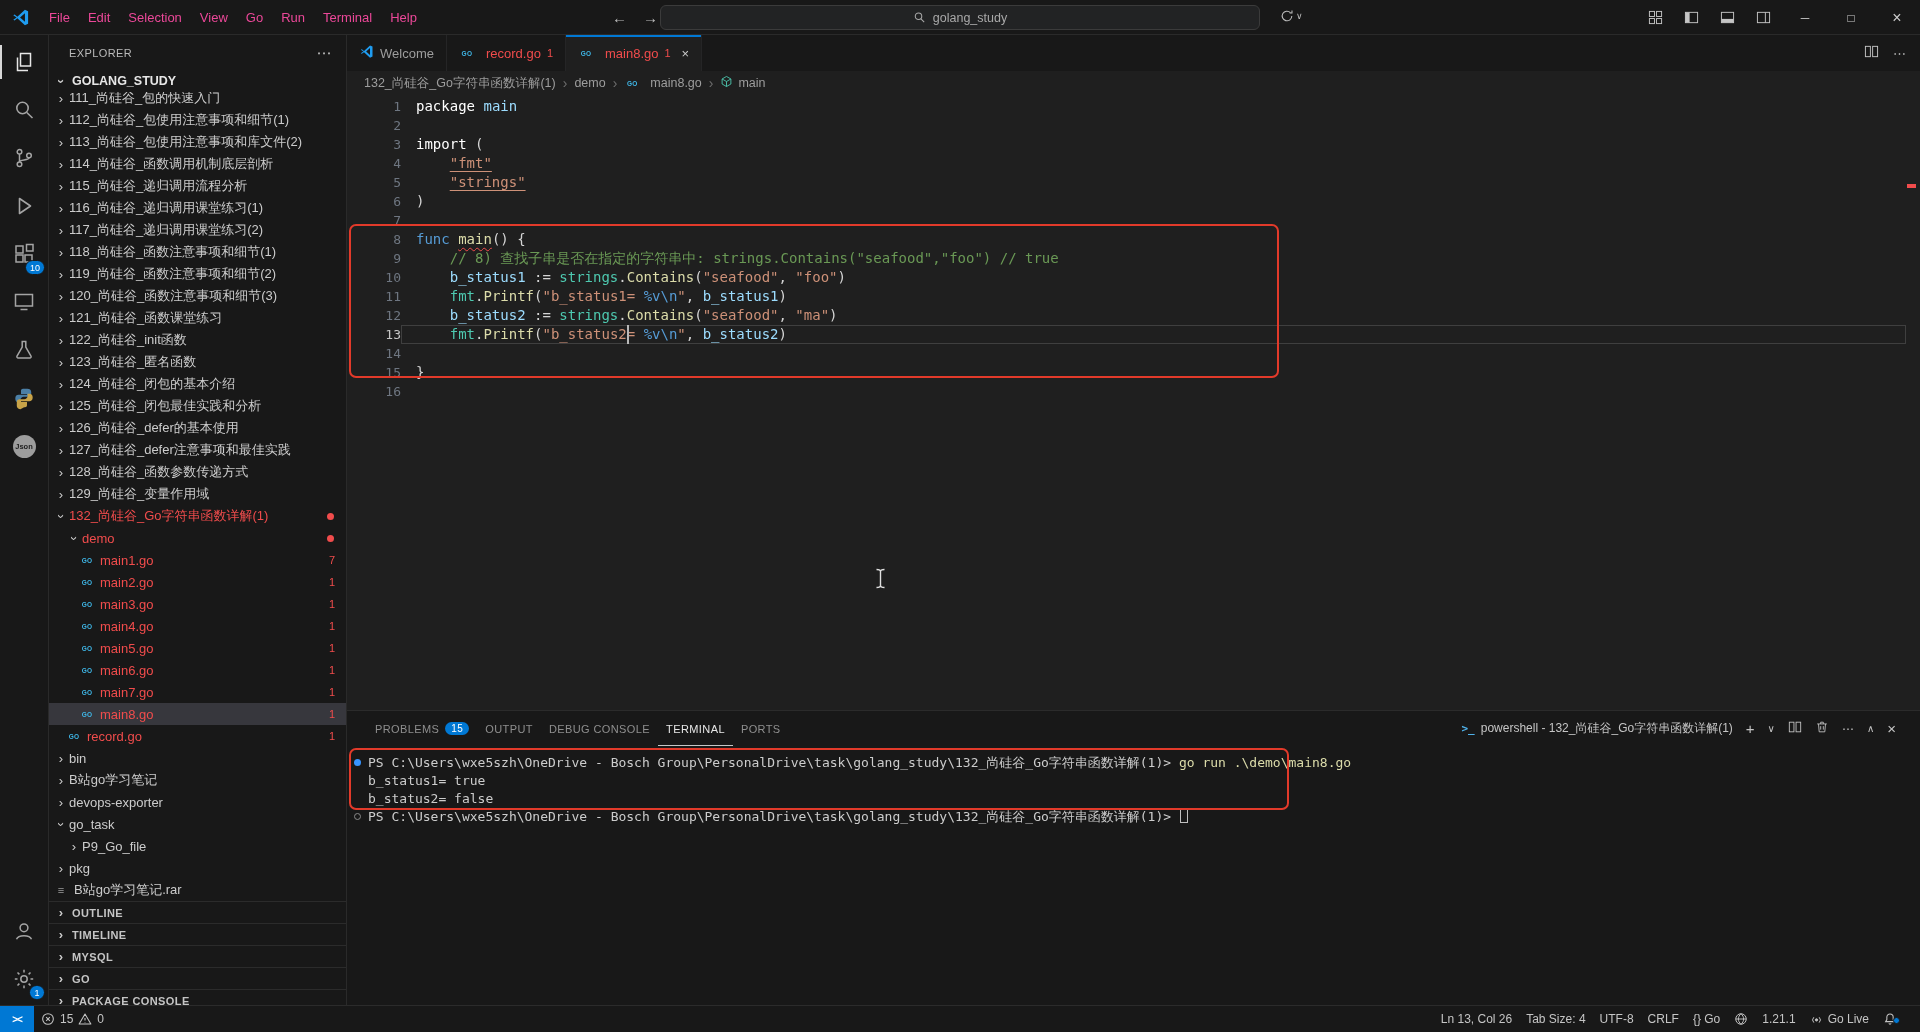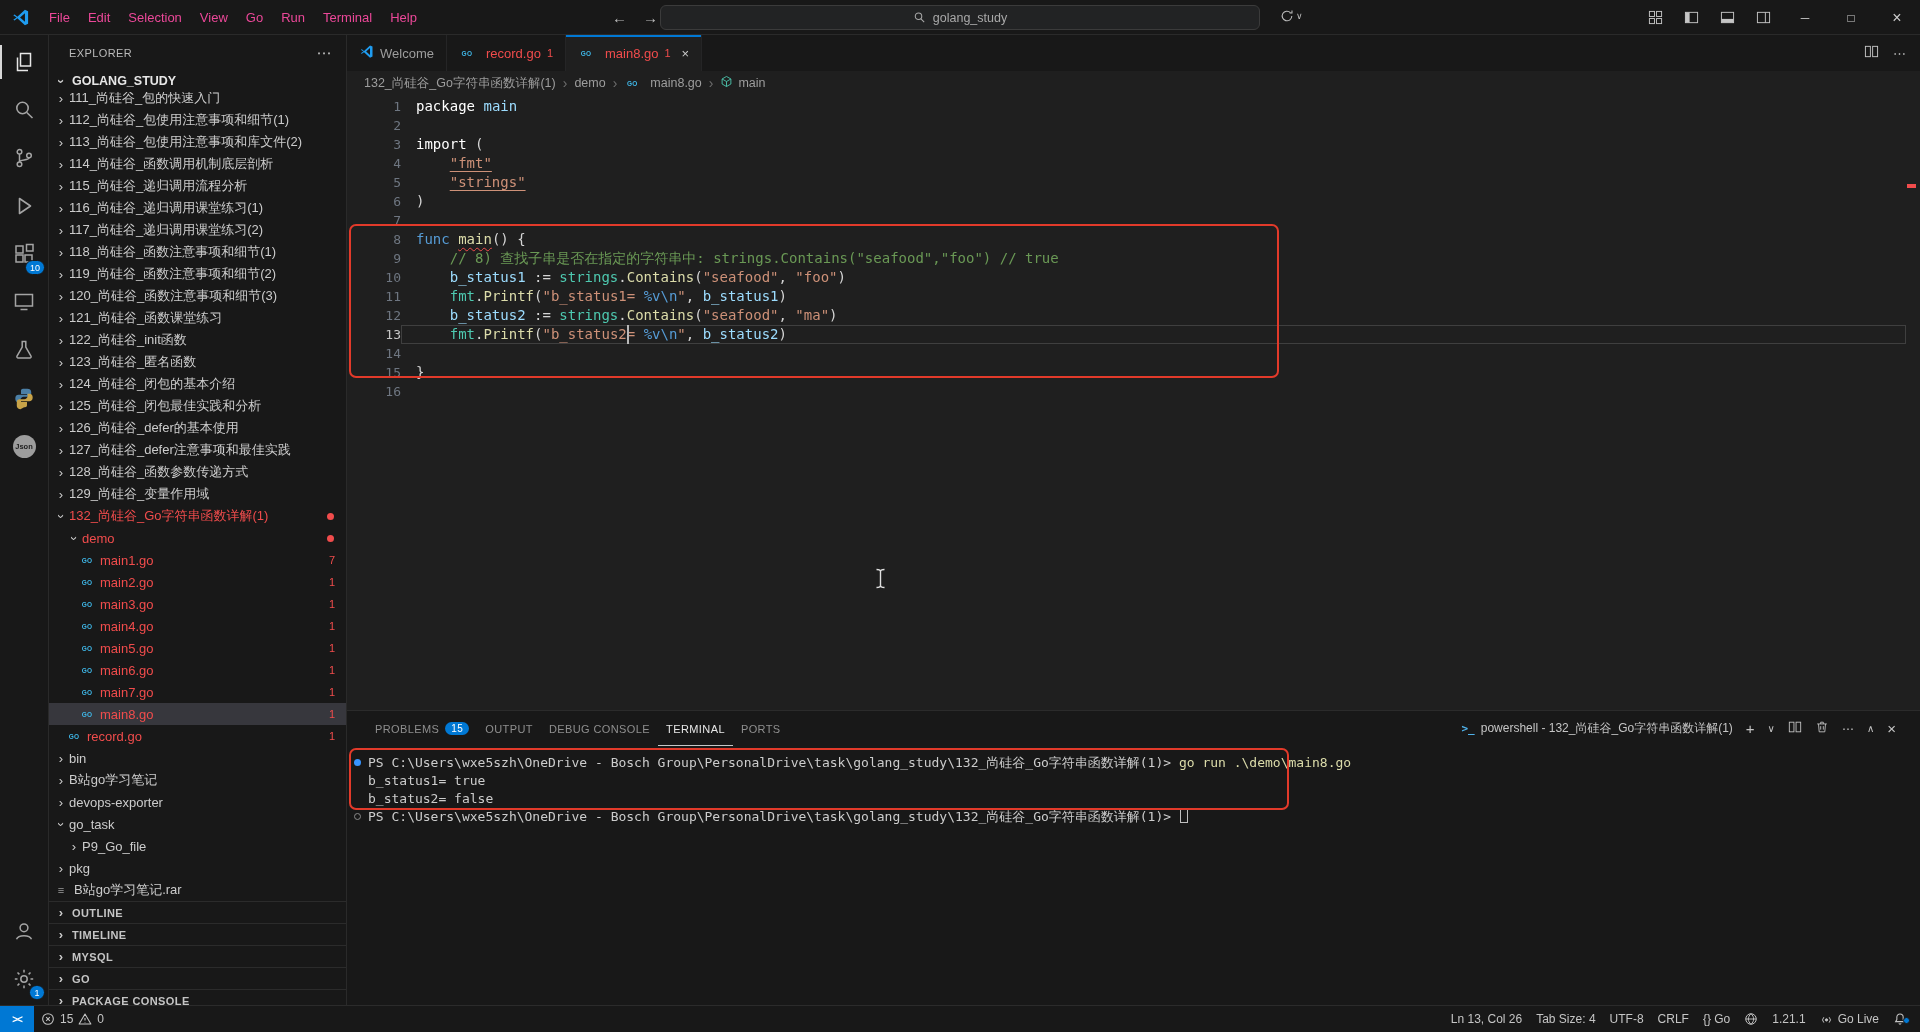--- a/index.html
+++ b/index.html
@@ -117,21 +117,21 @@
   .t-deco.hollow { border:1.2px solid #8a8a8a; }
   .tt-def{color:#cccccc}.tt-cmd{color:#dcdcaa}
   .t-cursor { display:inline-block; width:8px; height:15px; border:1px solid #bfbfbf; vertical-align:-2px; margin-left:1px; }
 
   
   .statusbar { height:27px; flex:none; background:#181818; border-top:1px solid #2b2b2b;
                display:flex; align-items:center; font-size:12px; color:#c5c5c5; }
   .remote { width:34px; height:100%; background:#0078d4; color:#fff; display:flex; align-items:center;
             justify-content:center; font-size:10px; font-weight:bold; letter-spacing:-1px; }
   .sb-item { display:flex; align-items:center; gap:5px; padding:0 7px; height:100%; position:relative; }
-  .sb-right { margin-left:auto; display:flex; align-items:center; padding-right:6px; }
+  .sb-right { margin-left:auto; display:flex; align-items:center; padding-right:16px; }
   .bell-dot { position:absolute; right:4px; top:5px; width:7px; height:7px; border-radius:50%;
               background:#0078d4; border:1px solid #181818; }
 
   
   .annotation { position:absolute; border:2px solid #e23a2a; border-radius:7px; z-index:40; pointer-events:none; }
   #anno-code { left:349px; top:224px; width:930px; height:154px; }
   #anno-term { left:349px; top:748px; width:940px; height:62px; }
   .mouse-cursor { position:absolute; left:874px; top:568px; z-index:45; pointer-events:none; }
 </style>
 </head>

